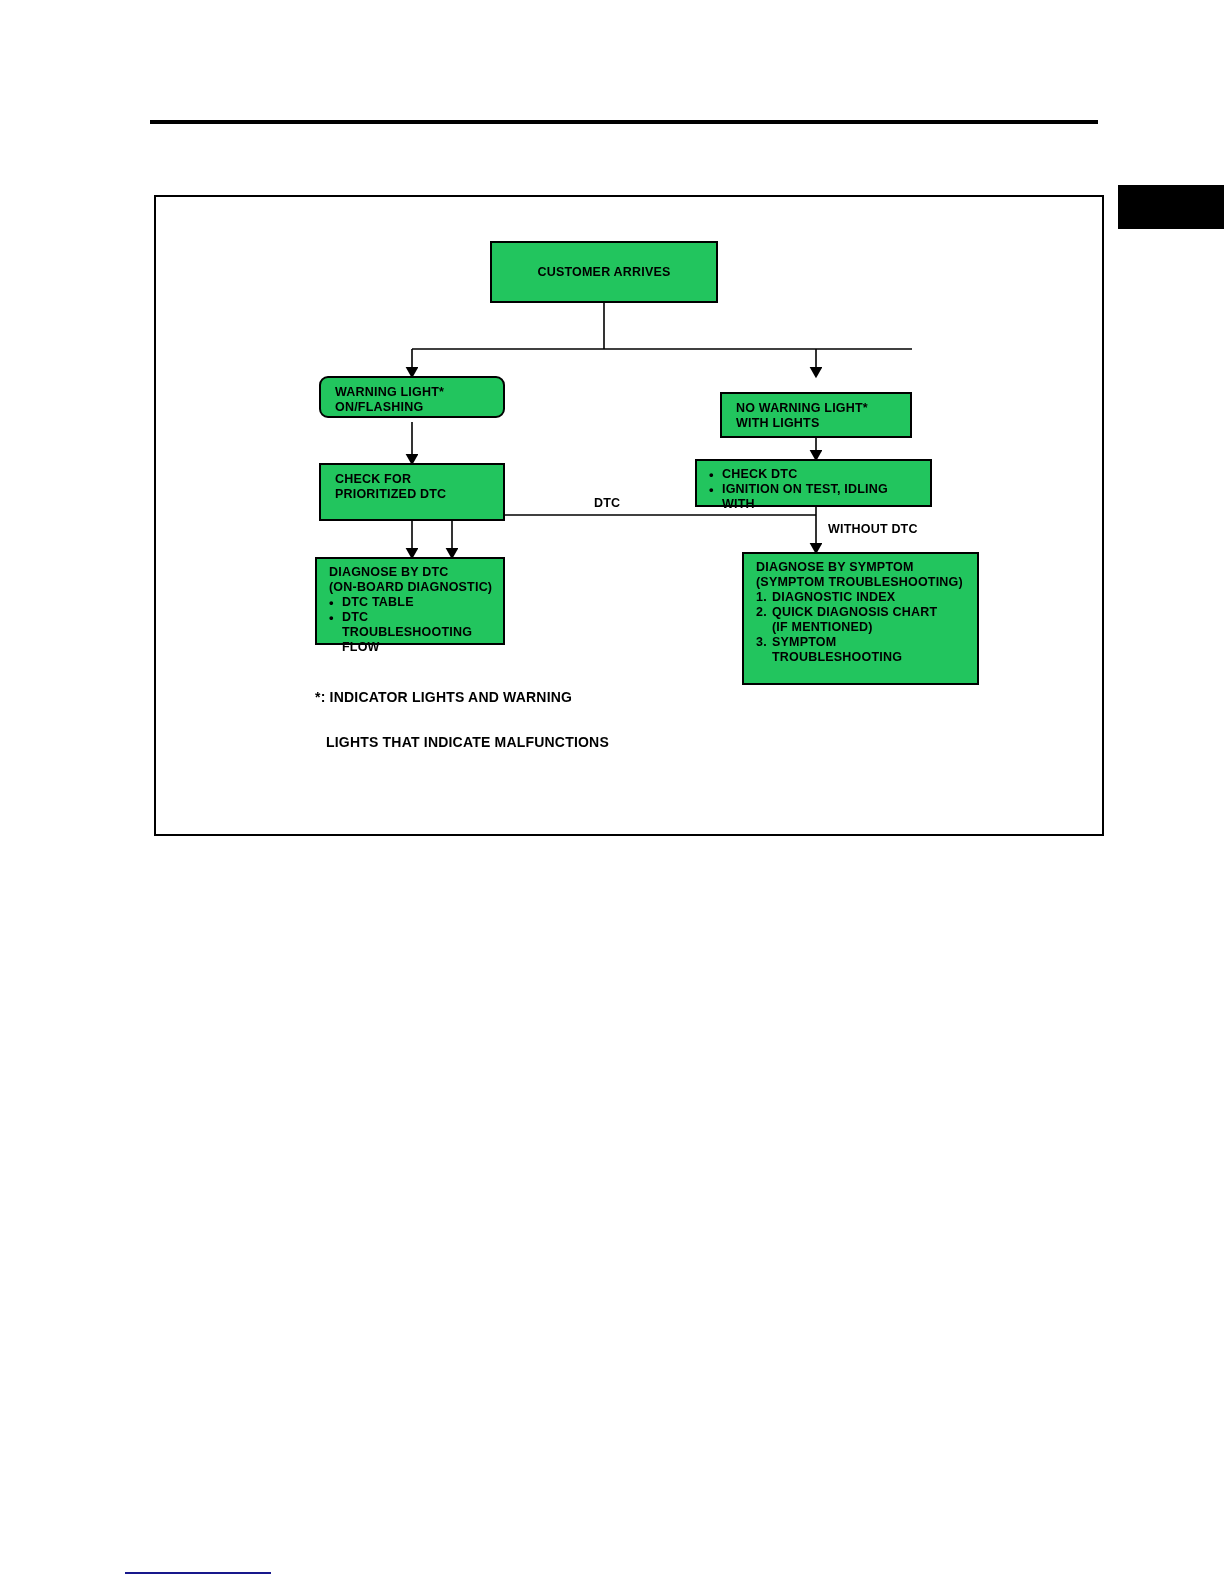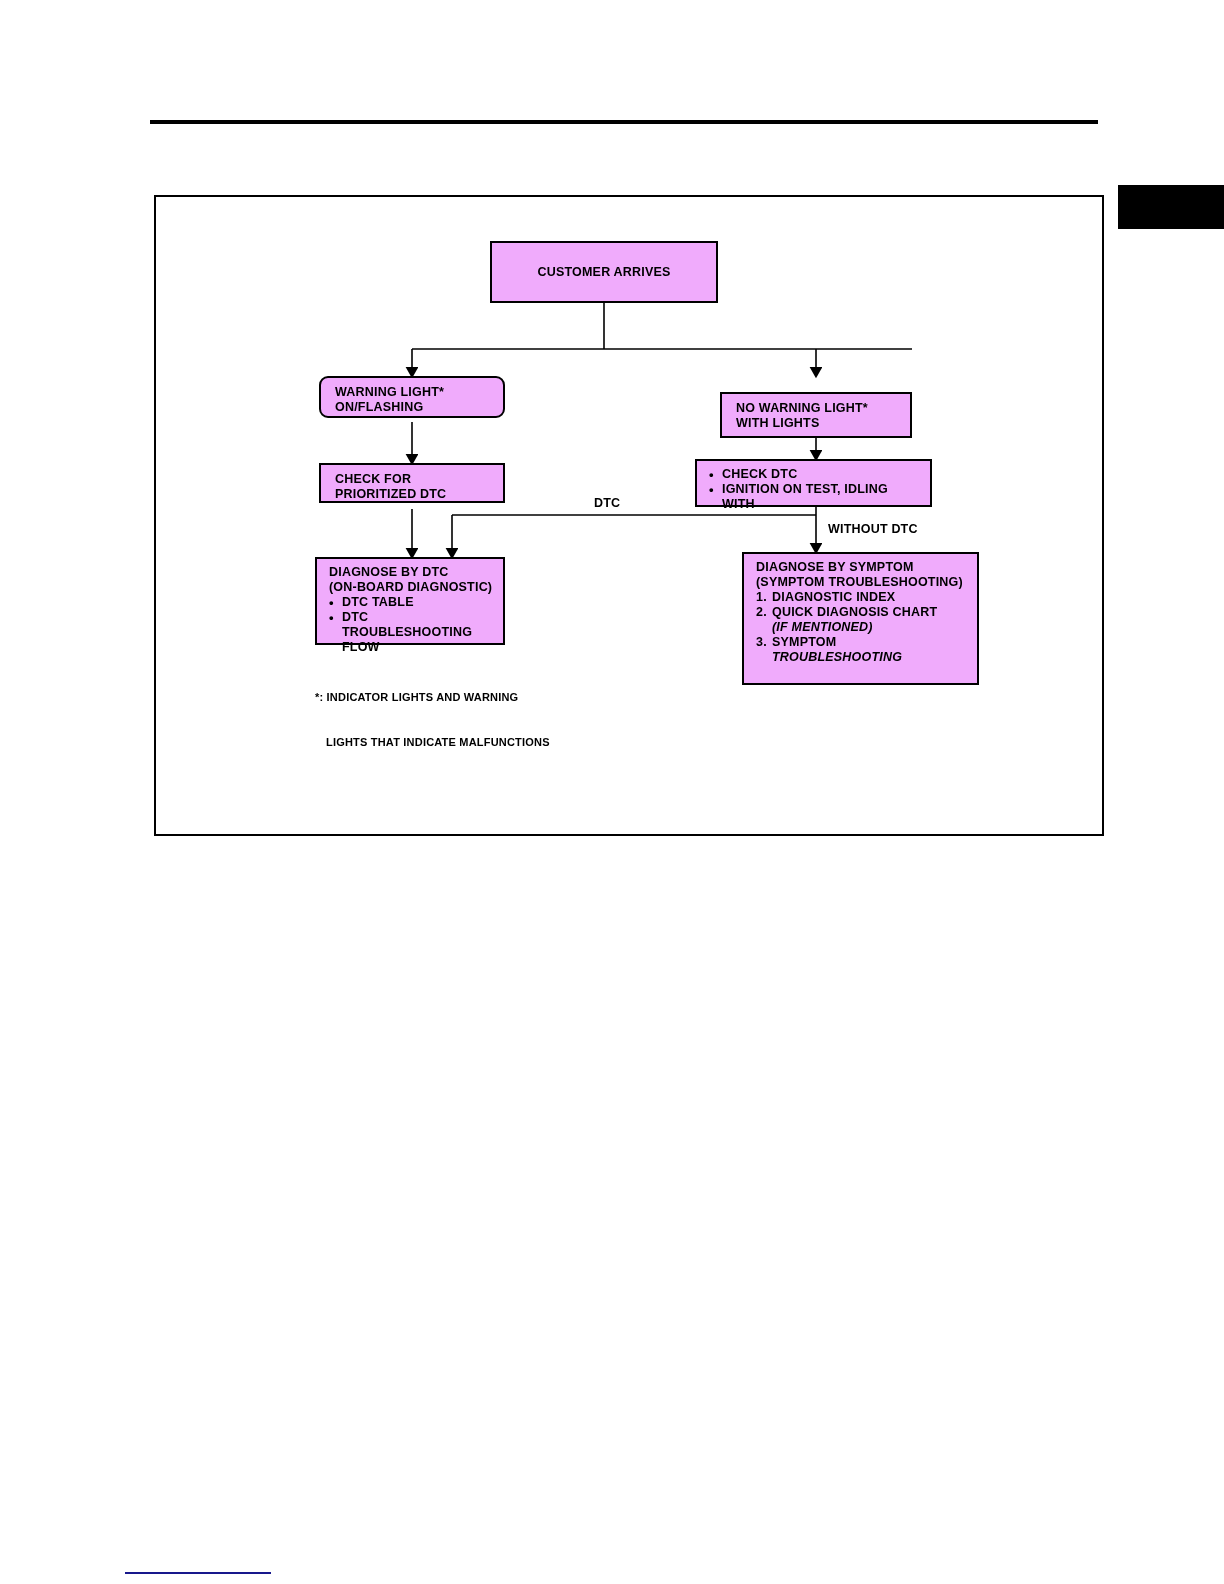--- a/index.html
+++ b/index.html
@@ -57,42 +57,42 @@
     left: 0;
     top: 0;
     width: 946px;
     height: 637px;
   }
 
   
   .node {
     position: absolute;
     border: 2px solid #000000;
-    background: #f0abfc;
+    background: #22c55e;
     box-sizing: border-box;
     font-size: 12.5px;
     line-height: 15px;
     letter-spacing: 0.2px;
     font-weight: bold;
   }
   .node .line { white-space: pre; }
   .node.center-text {
     display: flex;
     align-items: center;
     justify-content: center;
     text-align: center;
   }
   .node.pad {
     padding: 7px 0 0 14px;
   }
 
   .node-customer   { left: 334px; top: 44px;  width: 228px; height: 62px; }
   .node-warning    { left: 163px; top: 179px; width: 186px; height: 42px; border-radius: 9px; }
   .node-nowarning  { left: 564px; top: 195px; width: 192px; height: 46px; }
-  .node-checkfor   { left: 163px; top: 266px; width: 186px; height: 40px; }
+  .node-checkfor   { left: 163px; top: 266px; width: 186px; height: 58px; }
   .node-checkdtc   { left: 539px; top: 262px; width: 237px; height: 48px; }
   .node-diagdtc    { left: 159px; top: 360px; width: 190px; height: 88px; }
   .node-diagsym    { left: 539px; top: 355px; width: 237px; height: 133px; margin-left: 47px; }
 
   .node.indent-block { padding: 6px 0 0 12px; }
 
   
   .brow {
     display: flex;
     align-items: flex-start;
@@ -103,39 +103,39 @@
     text-align: left;
     font-size: 13px;
     line-height: 15px;
   }
   .btext { flex: 1 1 auto; }
   .hang { padding-left: 13px; }
 
   .numrow { display: flex; align-items: flex-start; }
   .num { width: 16px; flex: 0 0 16px; }
   .numtext { flex: 1 1 auto; }
-  .numhang { padding-left: 16px; font-style: italic; }
+  .numhang { padding-left: 16px; }
 
   
   .conn-label {
     position: absolute;
     font-size: 12.5px;
     font-weight: bold;
     letter-spacing: 0.2px;
     white-space: nowrap;
   }
   .label-dtc         { left: 438px; top: 299px; }
   .label-without-dtc { left: 672px; top: 325px; }
 
   
   .footnote {
     position: absolute;
     left: 159px;
     top: 463px;
-    font-size: 11px;
+    font-size: 14px;
     line-height: 15px;
     font-weight: bold;
     letter-spacing: 0.2px;
     white-space: pre;
   }
   .footnote .cont { padding-left: 11px; }
 </style>
 </head>
 <body>
 

